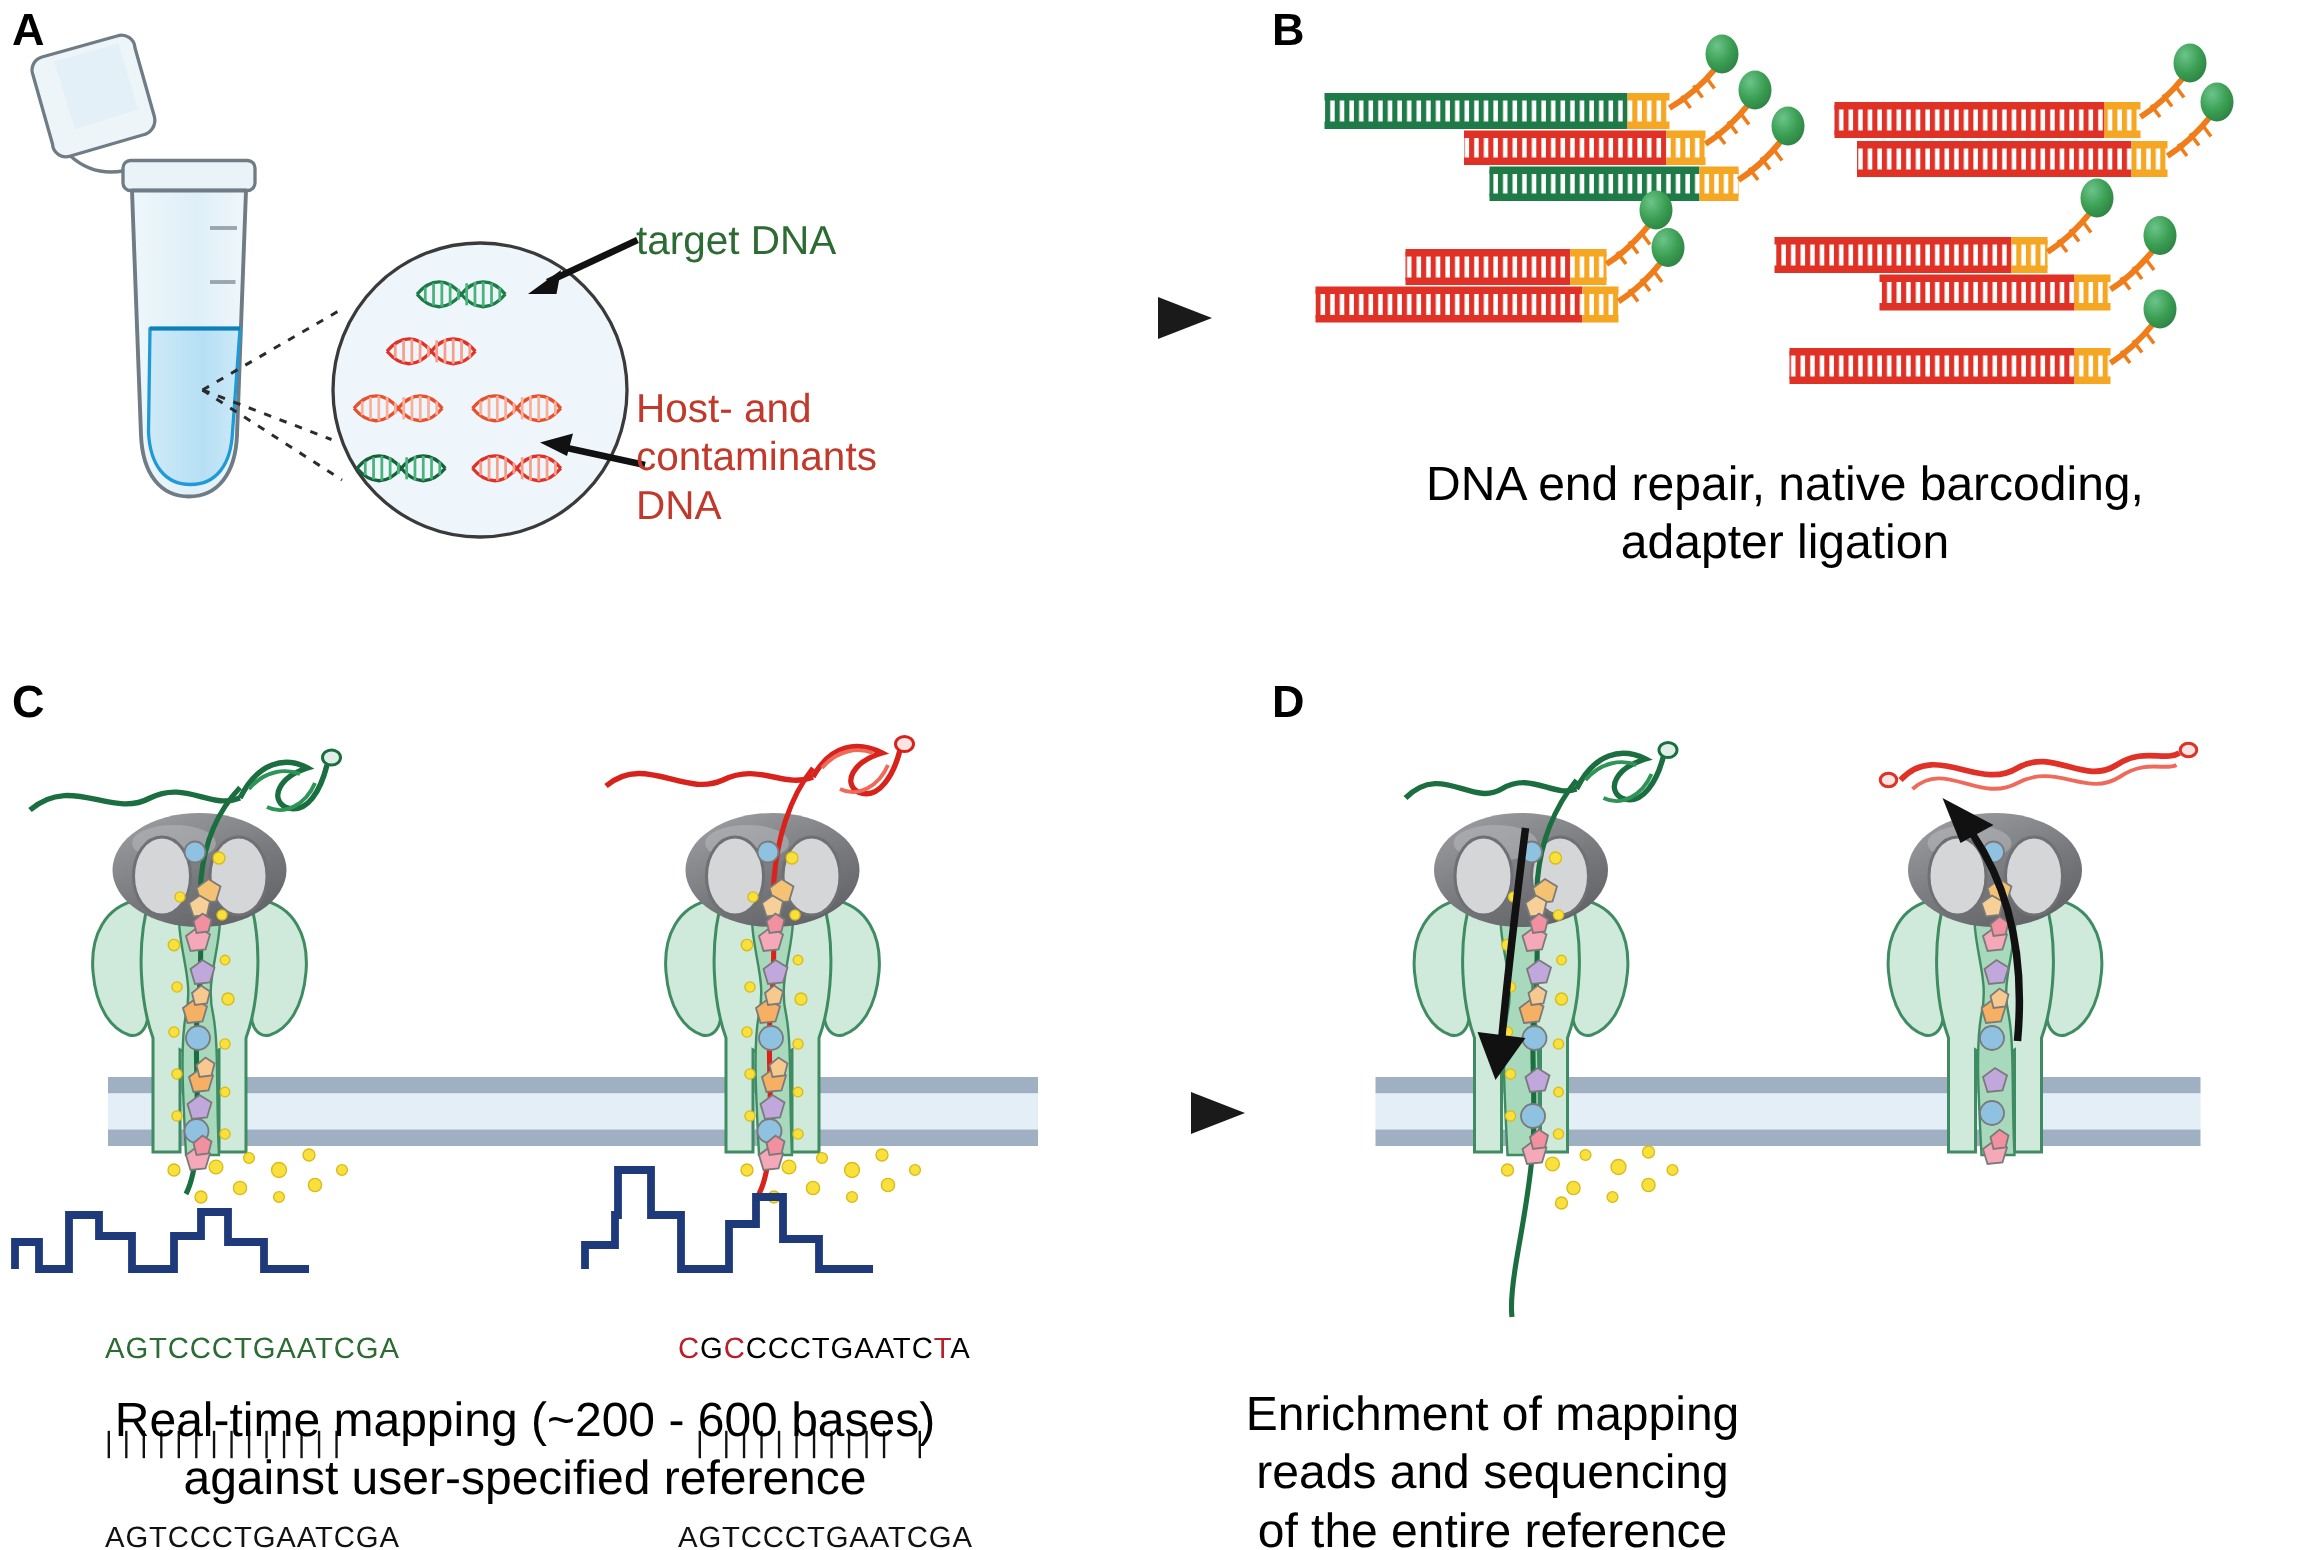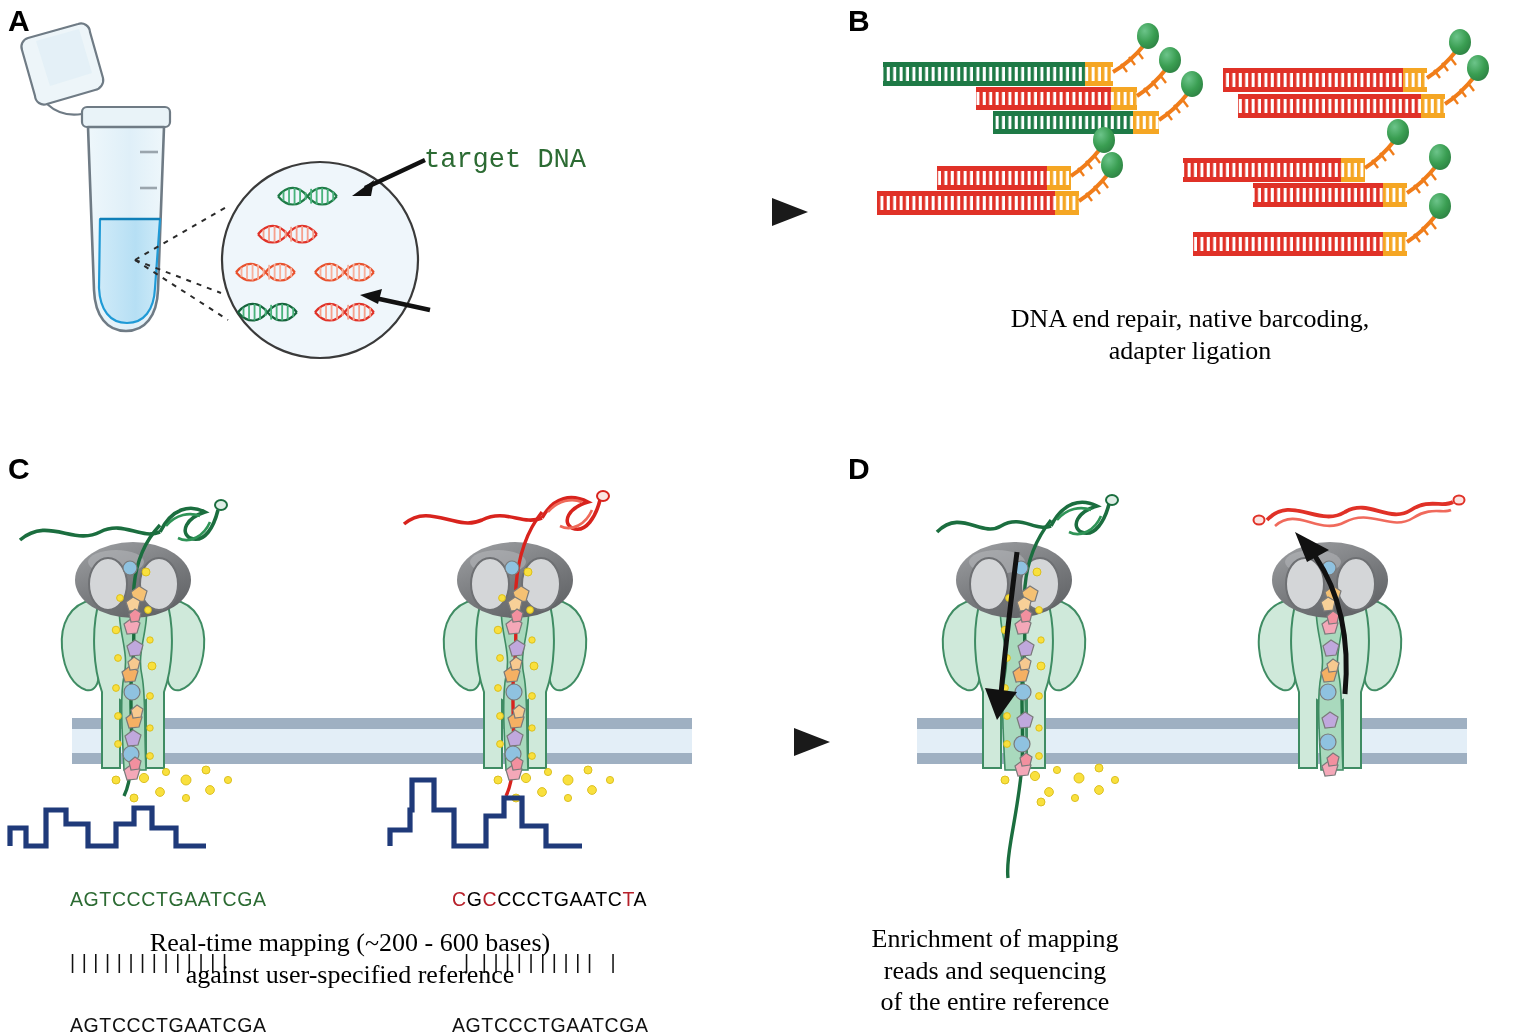--- a/index.html
+++ b/index.html
@@ -24,29 +24,29 @@
     position: absolute;
     font-family: "Liberation Sans", sans-serif;
     font-weight: bold;
     font-size: 30px;
     color: #000000;
     letter-spacing: 0px;
   }
   .caption {
     position: absolute;
     text-align: center;
-    font-family: Liberation Serif, serif;
-    font-size: 26px;
+    font-family: Liberation Sans, sans-serif;
+    font-size: 32px;
     color: #000000;
     line-height: 1.22;
     white-space: pre-line;
   }
   .anno {
     position: absolute;
-    font-family: Liberation Mono, monospace;
+    font-family: Liberation Sans, sans-serif;
     font-size: 27px;
     line-height: 1.2;
     white-space: pre-line;
   }
   .anno.target { color: #2c6b33; }
   .anno.host { color: #c0392b; }
   .seqblock {
     position: absolute;
     font-family: "Liberation Sans", sans-serif;
     font-size: 19.5px;
@@ -236,20 +236,23 @@
       <path d="M 425,150 L 365,178" stroke="#111" stroke-width="4.5" fill="none"></path>
       <path d="M 352,186 L 374,170 L 371,186 Z" fill="#111"></path>
     </g>
     <g class="nolabel">
       <path d="M 430,300 L 375,288" stroke="#111" stroke-width="4.5" fill="none"></path>
       <path d="M 360,285 L 382,279 L 378,294 Z" fill="#111"></path>
     </g>
   </svg>
 
   <div class="anno target" style="left:424px; top:144px;">target DNA</div>
+  <div class="anno host" style="left:424px; top:256px;">Host- and
+contaminants
+DNA</div>
 
   <svg width="140" height="60" viewBox="0 0 140 60" style="position:absolute;left:690px;top:180px;">
     <defs>
       <linearGradient id="arrFade1" x1="0" y1="0" x2="1" y2="0">
         <stop offset="0%" stop-color="#1a1a1a" stop-opacity="0.15"></stop>
         <stop offset="45%" stop-color="#1a1a1a" stop-opacity="1"></stop>
       </linearGradient>
     </defs>
     <line x1="4" y1="32" x2="86" y2="32" stroke="url(#arrFade1)" stroke-width="5"></line>
     <path d="M 82,18 L 118,32 L 82,46 Z" fill="#1a1a1a"></path>

